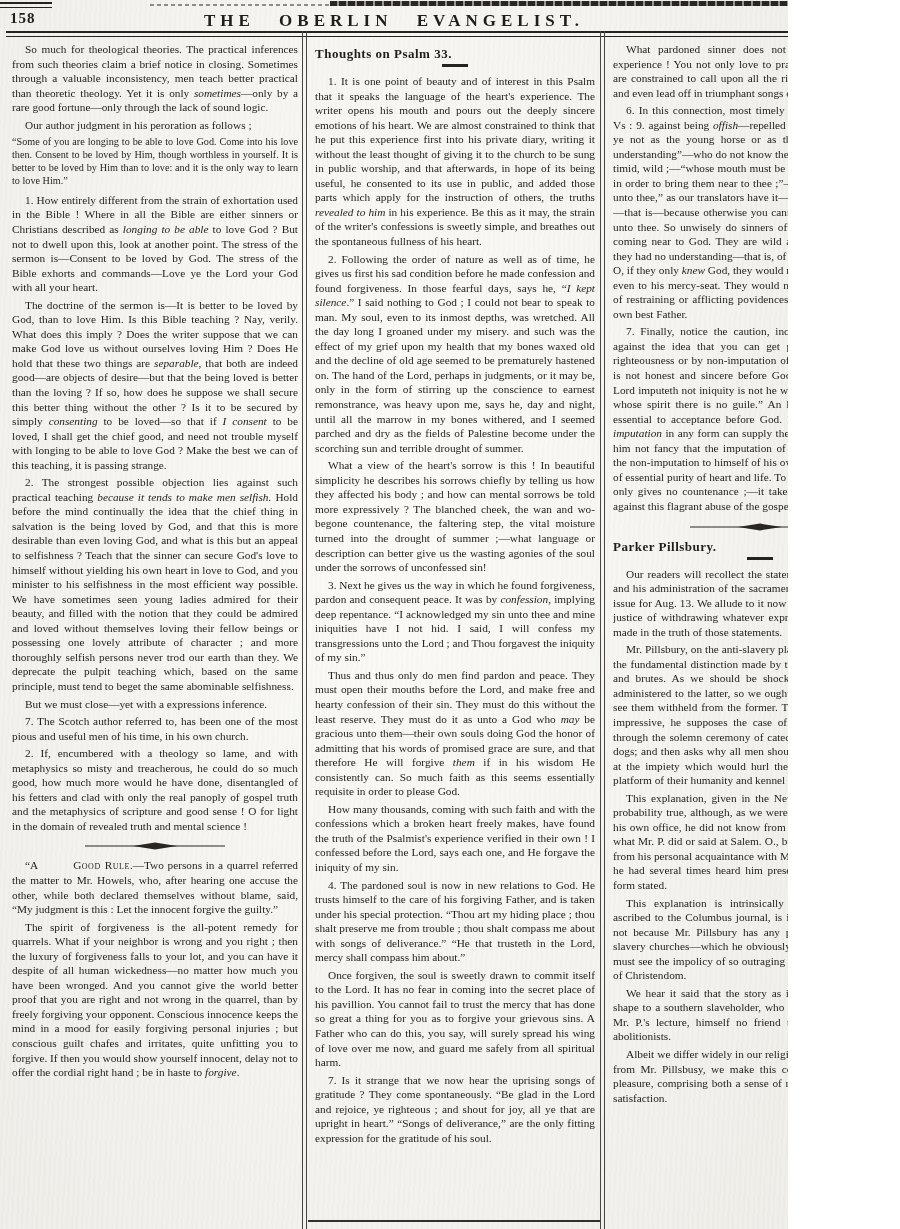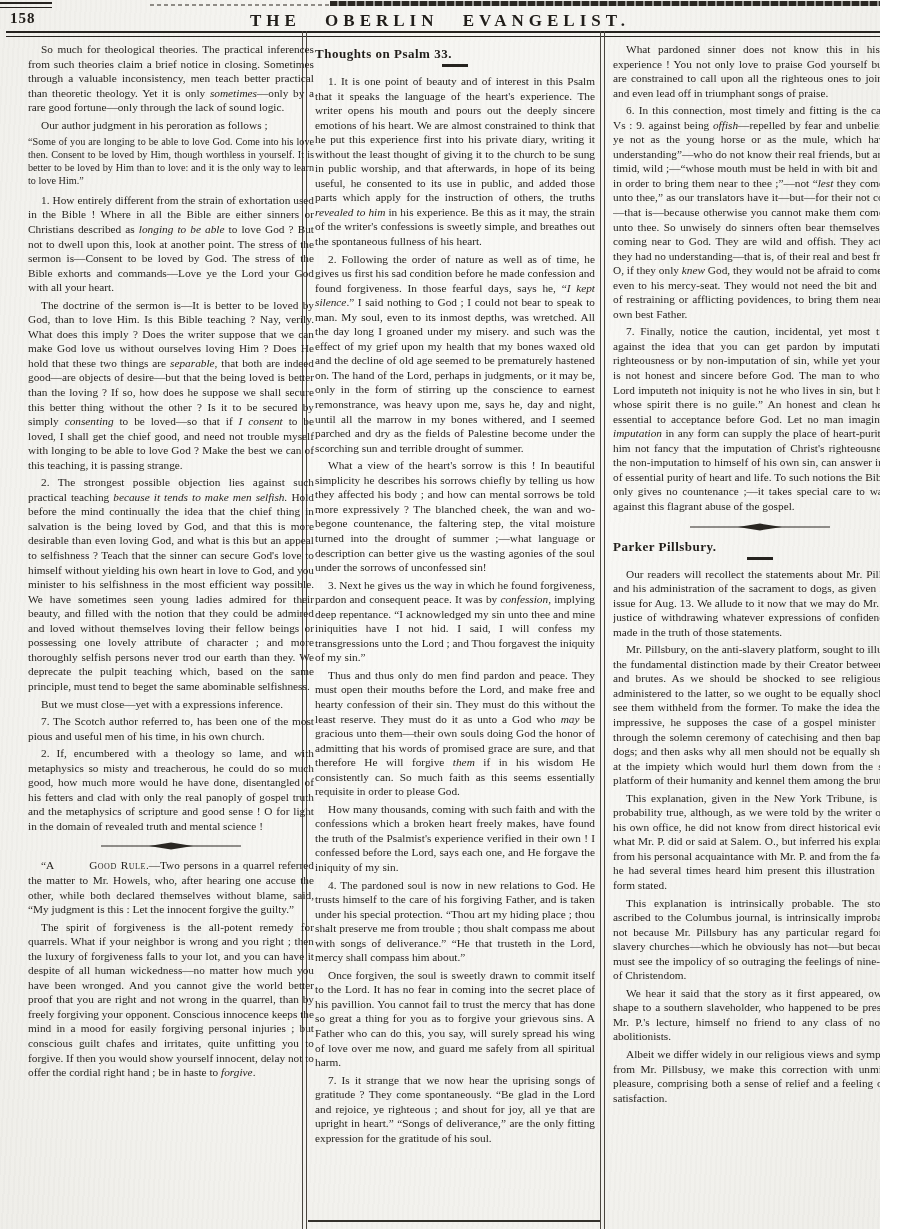--- a/index.html
+++ b/index.html
@@ -1,18 +1,18 @@
 <!DOCTYPE html>
 <html><head>
 <meta charset="utf-8">
 <style>
   html,body{margin:0;padding:0;}
   .page{
     position:relative;
-    width:880px;height:1229px;
+    width:788px;height:1229px;
     background:#f8f7f2;
     background-image:
       radial-gradient(ellipse at 50% 40%, rgba(255,255,255,.5), rgba(0,0,0,.035) 95%),
       repeating-linear-gradient(93deg, rgba(90,85,75,.022) 0 2px, transparent 2px 5px);
     overflow:hidden;
     font-family:"Liberation Serif","DejaVu Serif",serif;
     color:#211e1a;
   }
   
   .page-number{position:absolute;left:10px;top:10px;font-size:15px;font-weight:bold;letter-spacing:1px;}
@@ -22,21 +22,21 @@
     border-top:2px solid #26231f;border-bottom:1px solid #26231f;}
   
   .artifact-a{position:absolute;left:0;top:2px;width:52px;height:3px;
     border-top:2px solid #26231f;border-bottom:1px solid #26231f;}
   .artifact-b{position:absolute;left:330px;right:0;top:1px;height:5px;
     background:repeating-linear-gradient(90deg,#2a2722 0 7px,rgba(42,39,34,.45) 7px 9px);}
   .artifact-c{position:absolute;left:150px;top:4px;width:180px;height:2px;
     background:repeating-linear-gradient(90deg,rgba(60,55,48,.55) 0 4px,transparent 4px 7px);}
   
   .col{position:absolute;top:42px;bottom:0;overflow:hidden;}
-  .col-1{left:28px;width:286px;}
+  .col-1{left:12px;width:286px;}
   .col-2{left:315px;width:280px;}
   .col-3{left:613px;width:294px;}
   .v-rule{position:absolute;top:31px;bottom:0;width:3px;
     border-left:1px solid #4a453e;border-right:1px solid #4a453e;}
   .v-rule-1{left:302px;}
   .v-rule-2{left:600px;}
   
   .col p{margin:0 0 3px 0;font-size:11.3px;line-height:14.55px;
     text-align:justify;text-indent:13px;}
   .col p i{font-style:italic;}

